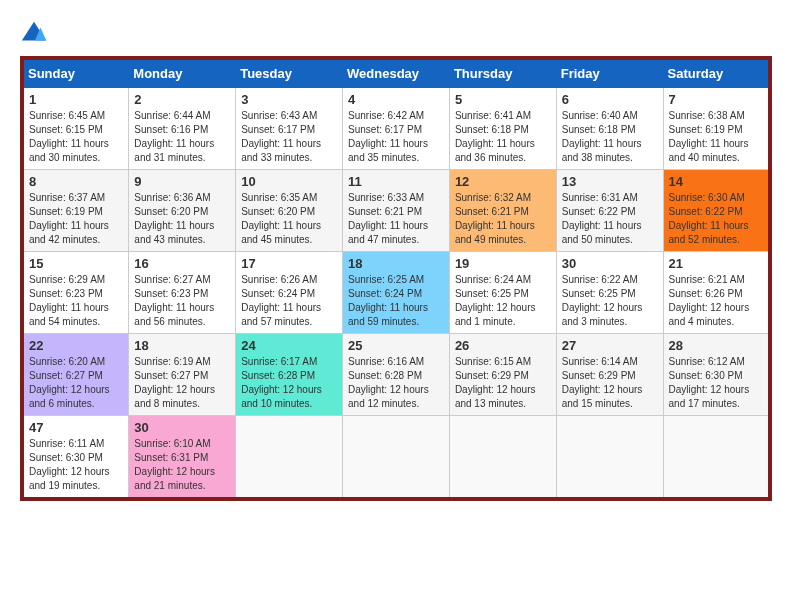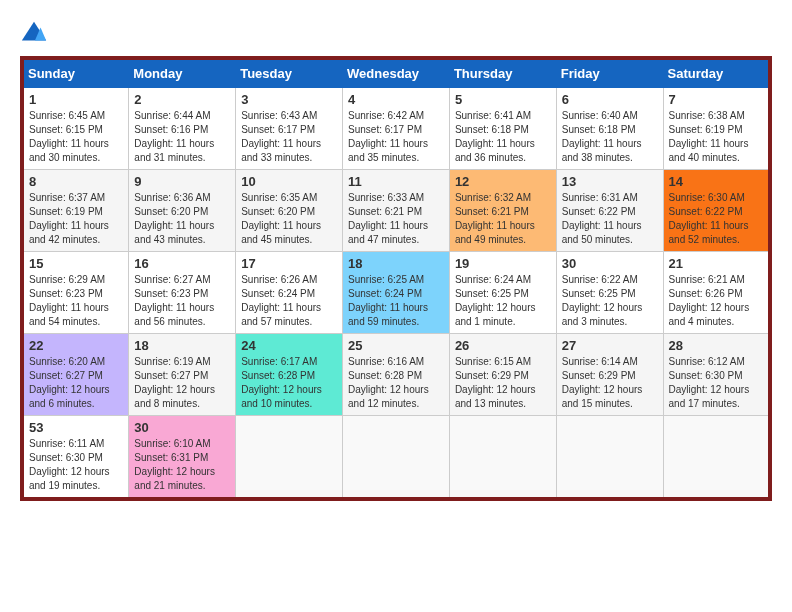--- a/index.html
+++ b/index.html
@@ -352,21 +352,21 @@
         <span class="day-number">28</span>
         <div class="day-info">
           Sunrise: 6:12 AM<br>
           Sunset: 6:30 PM<br>
           Daylight: 12 hours and 17 minutes.
         </div>
       </td>
       </tr>
       <tr>
         <td style="background: rgb(255, 255, 255);">
-        <span class="day-number">53</span>
+        <span class="day-number">47</span>
         <div class="day-info">
           Sunrise: 6:11 AM<br>
           Sunset: 6:30 PM<br>
           Daylight: 12 hours and 19 minutes.
         </div>
       </td>
         <td style="background: #f9a8d4;">
         <span class="day-number">30</span>
         <div class="day-info">
           Sunrise: 6:10 AM<br>

